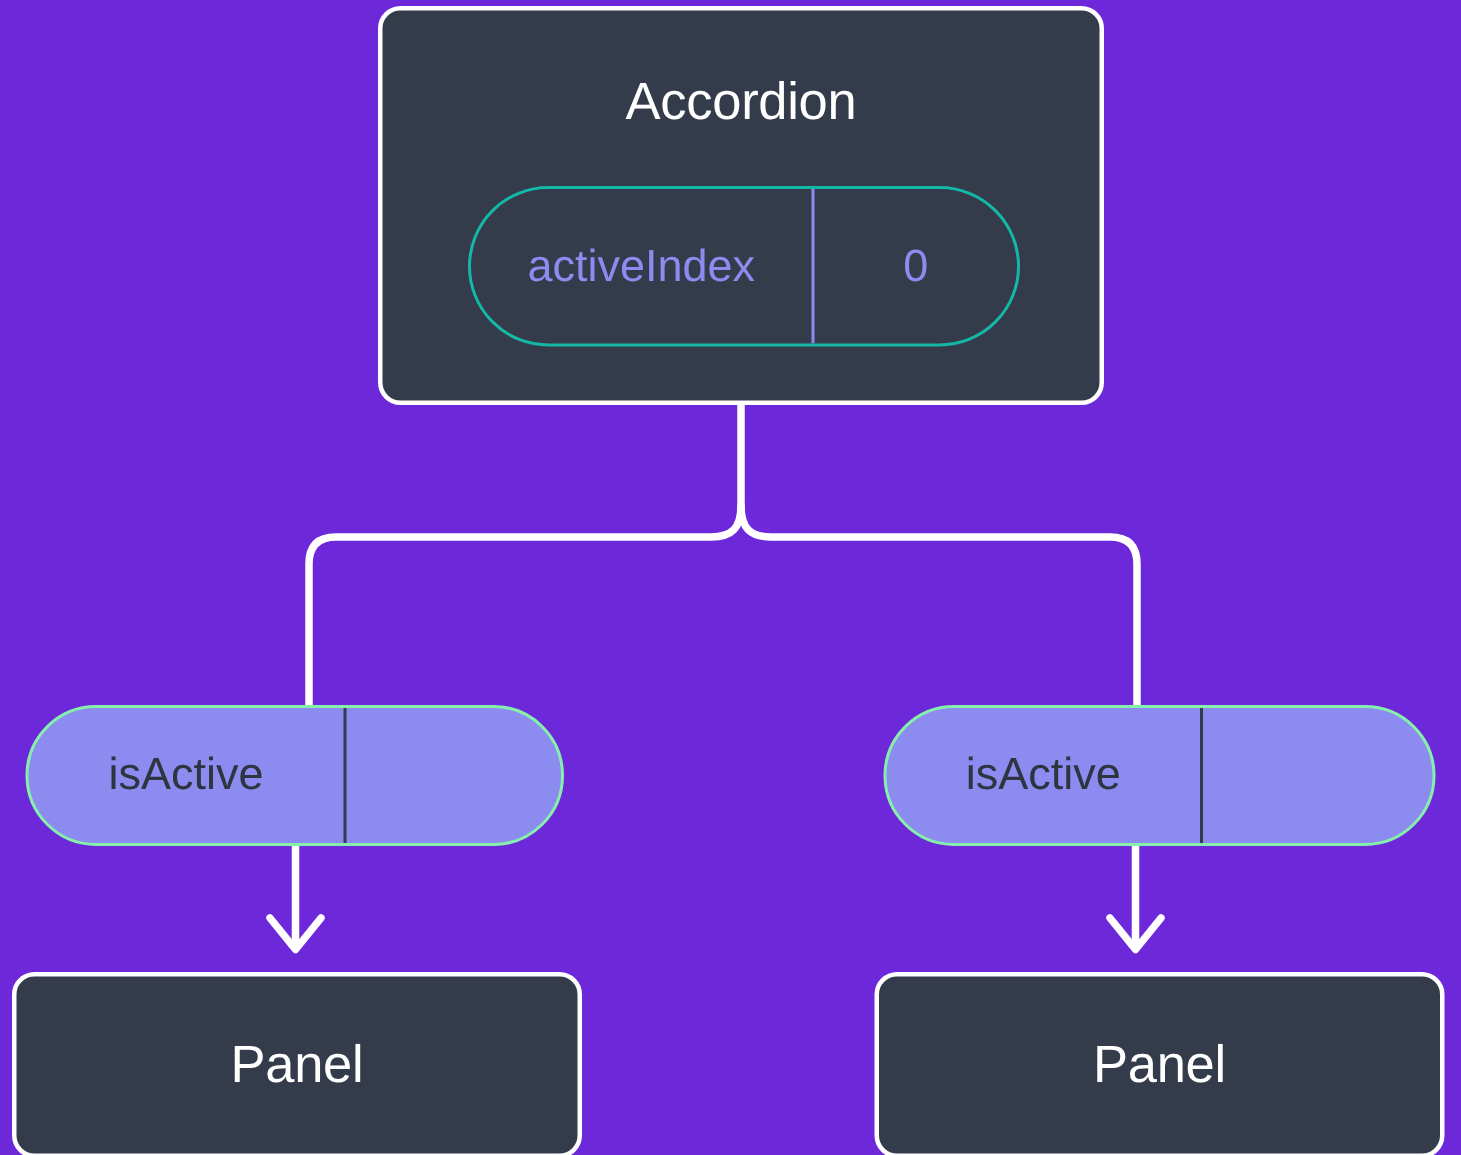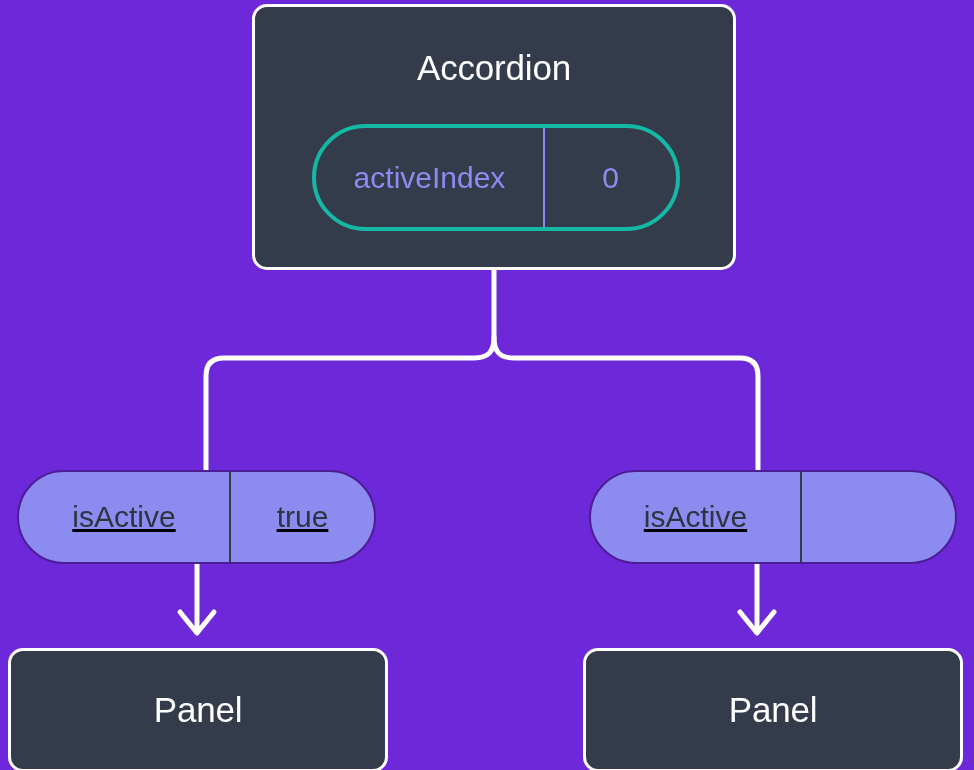--- a/index.html
+++ b/index.html
@@ -69,41 +69,40 @@
     justify-content: center;
     box-sizing: border-box;
     white-space: nowrap;
   }
 
   #active-index-pill {
     left: 57px;
     top: 117px;
     width: 368px;
     height: 107px;
-    border: 4px solid #14b8a6;
+    border: 2px solid #14b8a6;
     background: transparent;
   }
   #active-index-pill .seg {
     color: #8b8bf0;
     font-size: 30px;
     font-weight: 400;
   }
   #active-index-pill .seg-key {
     width: 229px;
     border-right: 2px solid #8b8bf0;
   }
   #active-index-pill .seg-val {
     flex: 1 1 auto;
   }
 
   
   .pill-filled {
     background: #8b8bf0;
-    border: 2px solid #4c1d95;
-    text-decoration: underline;
+    border: 2px solid #86efac;
   }
   .pill-filled .seg {
     color: #2e3440;
     font-size: 30px;
     font-weight: 400;
   }
   .pill-filled .seg-key {
     border-right: 2px solid #343b4a;
   }
   .pill-filled .seg-val {
@@ -181,21 +180,20 @@
     <div id="accordion-title">Accordion</div>
 
     <div class="pill" id="active-index-pill">
       <div class="seg seg-key">activeIndex</div>
       <div class="seg seg-val">0</div>
     </div>
   </div>
 
   <div class="pill pill-filled" id="is-active-true-pill">
     <div class="seg seg-key">isActive</div>
-    <div class="seg seg-val">true</div>
   </div>
 
   <div class="pill pill-filled" id="is-active-false-pill">
     <div class="seg seg-key">isActive</div>
   </div>
 
   <div class="node-box panel-node" id="panel-left">
     <span class="panel-label">Panel</span>
   </div>
 

